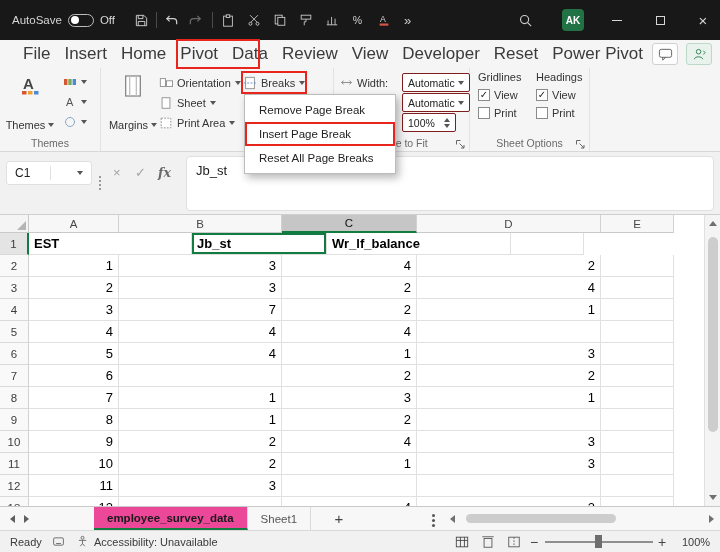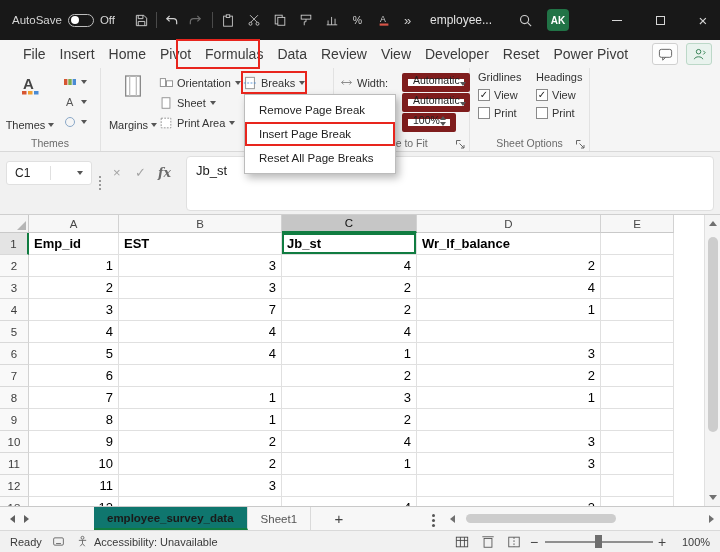--- a/index.html
+++ b/index.html
@@ -18,42 +18,42 @@
   .winbtn { width:30px; justify-content:center; }
   .minglyph { display:inline-block; width:10px; border-top:1px solid #d6d6d6; }
   .maxglyph { display:inline-block; width:9px; height:9px; border:1px solid #d6d6d6; }
   .xglyph { font-size:15px; color:#d6d6d6; }
   .dim { opacity:.45; }
   .chev { font-size:13px; color:#cfcfcf; }
 
   
   .tabrow { position:absolute; top:40px; left:0; width:720px; height:28px; background:#f5f5f5; }
   .tabstrip { position:absolute; left:16px; top:0; height:28px; display:flex; }
-  .rtab { padding:0 7px; height:28px; display:flex; align-items:center; font-size:14px; color:#3b3b3b; white-space:nowrap; }
+  .rtab { padding:0 7px; height:28px; display:flex; align-items:center; font-size:17px; color:#3b3b3b; white-space:nowrap; }
   .rtab.active { color:#151515; font-weight:bold; border-bottom:2.5px solid #107c41; }
   .tr-right { position:absolute; right:8px; top:3px; display:flex; gap:8px; }
   .trbtn { width:26px; height:22px; border:1px solid #d0d0d0; border-radius:3px; background:#fdfdfd;
            display:flex; align-items:center; justify-content:center; }
   .trbtn.share { background:#e9f3ee; border-color:#bcd8c8; }
 
   
   .ribbon { position:absolute; top:68px; left:0; width:720px; height:84px; background:#f5f5f5; border-bottom:1px solid #d8d8d8; }
   .rgroup { position:absolute; top:0; height:83px; border-right:1px solid #e2e2e2; }
   .glabel { position:absolute; bottom:2px; left:0; right:0; text-align:center; font-size:10.5px; color:#6a6a6a; white-space:nowrap; }
   .bigbtn { position:absolute; top:3px; height:62px; display:flex; flex-direction:column; align-items:center;
             justify-content:space-between; padding:3px 0 2px; border-radius:3px; }
   .blabel { font-size:11px; color:#333; display:flex; align-items:center; gap:3px; white-space:nowrap; }
   .car { width:0; height:0; border-left:3px solid transparent; border-right:3px solid transparent; border-top:4px solid #555; display:inline-block; }
   .smallstack { position:absolute; display:flex; flex-direction:column; gap:2px; }
   .sbtn { height:18px; display:flex; align-items:center; gap:4px; padding:0 3px; }
   .srow { position:absolute; height:19px; display:flex; align-items:center; gap:4px; font-size:11px; color:#333; white-space:nowrap; }
   .fitrow { position:absolute; left:6px; height:19px; display:flex; align-items:center; }
   .rlabel { font-size:11px; color:#333; margin-left:4px; white-space:nowrap; }
-  .combo { position:absolute; left:62px; top:0; width:68px; height:19px; background:#fff; border:6px solid #7f1d1d;
-           border-radius:2px; display:flex; align-items:flex-end; padding:0 5px; font-size:10.5px; color:#222; }
+  .combo { position:absolute; left:62px; top:0; width:68px; height:19px; background:#fff; border:1px solid #7f1d1d;
+           border-radius:2px; display:flex; align-items:center; padding:0 5px; font-size:10.5px; color:#222; }
   .combo .car { margin-left:auto; }
   .spin { width:54px; }
   .updown { margin-left:auto; display:flex; flex-direction:column; gap:2px; }
   .tri-up { width:0; height:0; border-left:3px solid transparent; border-right:3px solid transparent; border-bottom:4px solid #555; }
   .tri-dn { width:0; height:0; border-left:3px solid transparent; border-right:3px solid transparent; border-top:4px solid #555; }
   .shcol { position:absolute; top:3px; width:56px; font-size:11px; color:#333; }
   .cbrow { display:flex; align-items:center; gap:4px; margin-top:6px; }
   .cb { width:12px; height:12px; border:1px solid #8a8a8a; background:#fff; display:inline-flex; align-items:center; justify-content:center; }
   .cb.checked::after { content:"✓"; font-size:10px; color:#1a1a1a; line-height:1; }
   .launch { position:absolute; right:3px; bottom:4px; width:11px; height:11px; }
@@ -100,21 +100,21 @@
   .vtri-dn { position:absolute; bottom:6px; left:4px; width:0; height:0; border-left:4px solid transparent; border-right:4px solid transparent; border-top:5px solid #707070; }
   .vthumb { position:absolute; top:22px; left:2.5px; width:10px; height:195px; background:#cdcdcd; border-radius:5px; }
 
   
   .stabs { position:absolute; top:506px; left:0; width:720px; height:24px; background:#f7f7f7; border-top:1px solid #c9c9c9; }
   .navtri { position:absolute; top:8px; width:0; height:0; border-top:4px solid transparent; border-bottom:4px solid transparent; }
   .ntl { left:10px; border-right:5px solid #5f5f5f; }
   .ntr { left:24px; border-left:5px solid #5f5f5f; }
   .stablist { position:absolute; left:94px; top:0; height:23px; display:flex; }
   .stab { padding:0 13px; height:23px; display:flex; align-items:center; font-size:11.5px; color:#555; border-right:1px solid #dadada; white-space:nowrap; }
-  .stab.active { background:#0f766e; color:#1a1a1a; font-weight:bold; border-bottom:2px solid #107c41; }
+  .stab.active { background:#ec4899; color:#1a1a1a; font-weight:bold; border-bottom:2px solid #107c41; }
   .addsheet { position:absolute; left:328px; top:0; width:22px; height:23px; display:flex; align-items:center; justify-content:center;
               font-size:15px; color:#444; }
   .stdots { position:absolute; left:432px; top:7px; width:3px; height:3px; background:#555; border-radius:50%;
             box-shadow:0 5px 0 #555, 0 10px 0 #555; }
   .hscroll { position:absolute; left:450px; right:6px; top:7px; height:10px; }
   .htl { position:absolute; left:0; top:1px; width:0; height:0; border-top:4px solid transparent; border-bottom:4px solid transparent; border-right:5px solid #707070; }
   .htr { position:absolute; right:0; top:1px; width:0; height:0; border-top:4px solid transparent; border-bottom:4px solid transparent; border-left:5px solid #707070; }
   .hthumb { position:absolute; left:16px; width:150px; top:0; height:9px; background:#cdcdcd; border-radius:5px; }
 
   
@@ -194,46 +194,44 @@
           <text x="2" y="12" font-size="12" fill="#cfcfcf">%</text>
         </svg>
     </div>
     <div class="ti" style="left:377px">
       <svg width="14" height="14" viewBox="0 0 16 16">
           <text x="3.5" y="10.5" font-size="10" fill="#cfcfcf">A</text>
           <rect x="3" y="12" width="10" height="2.5" fill="#d65548"></rect>
         </svg>
     </div>
     <div class="ti chev" style="left:404px">»</div>
-    <div class="ti" style="left:430px;color:#e2e2e2;font-size:12px">employee...</div>
     <div class="ti" style="left:518px">
       <svg width="15" height="15" viewBox="0 0 16 16">
           <circle cx="7" cy="7" r="4.3" fill="none" stroke="#cfcfcf" stroke-width="1.2"></circle>
           <path d="M10.3 10.3 14 14" stroke="#cfcfcf" stroke-width="1.2"></path>
         </svg>
     </div>
-    <div class="avatar" style="left:547px">AK</div>
+    <div class="avatar" style="left:562px">AK</div>
     <div class="ti winbtn" style="left:602px">
         <span class="minglyph"></span>
       </div>
     <div class="ti winbtn" style="left:645px">
         <span class="maxglyph"></span>
       </div>
     <div class="ti winbtn" style="left:688px">
         <span class="xglyph">×</span>
       </div>
   </div>
 
   <div class="tabrow">
     <div class="tabstrip">
         <div class="rtab">File</div>
         <div class="rtab">Insert</div>
         <div class="rtab">Home</div>
         <div class="rtab">Pivot</div>
-        <div class="rtab">Formulas</div>
         <div class="rtab">Data</div>
         <div class="rtab">Review</div>
         <div class="rtab">View</div>
         <div class="rtab">Developer</div>
         <div class="rtab">Reset</div>
         <div class="rtab">Power Pivot</div>
       </div>
     <div class="tr-right">
       <div class="trbtn">
         <svg width="15" height="15" viewBox="0 0 16 16">
@@ -429,21 +427,20 @@
       <div class="grow hrow">
         <div class="corner" style="width: 29px;"></div>
         <div class="ch" style="width: 90px;">A</div>
         <div class="ch" style="width: 163px;">B</div>
         <div class="ch selc" style="width: 135px;">C</div>
         <div class="ch" style="width: 184px;">D</div>
         <div class="ch" style="width: 73px;">E</div>
       </div>
       <div class="grow">
         <div class="rh selr" style="width: 29px;">1</div>
-        <div class="cell bold" style="width: 90px;">Emp_id</div>
         <div class="cell bold" style="width: 163px;">EST</div>
         <div class="cell bold selcell" style="width: 135px;">Jb_st</div>
         <div class="cell bold" style="width: 184px;">Wr_lf_balance</div>
         <div class="cell" style="width: 73px;"></div>
       </div>
       <div class="grow">
         <div class="rh" style="width: 29px;">2</div>
         <div class="cell num" style="width: 90px;">1</div>
         <div class="cell num" style="width: 163px;">3</div>
         <div class="cell num" style="width: 135px;">4</div>

